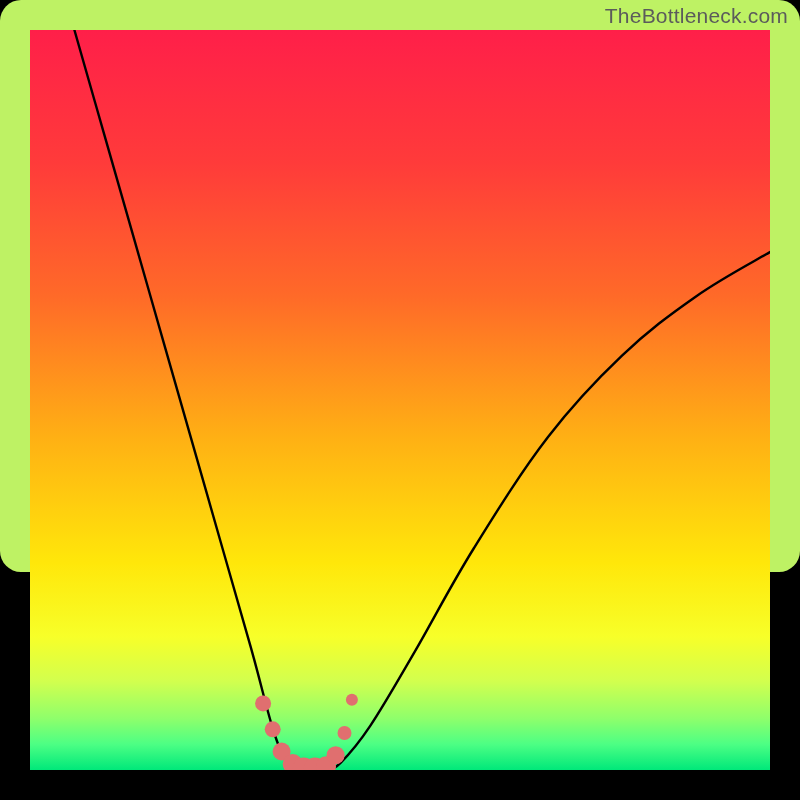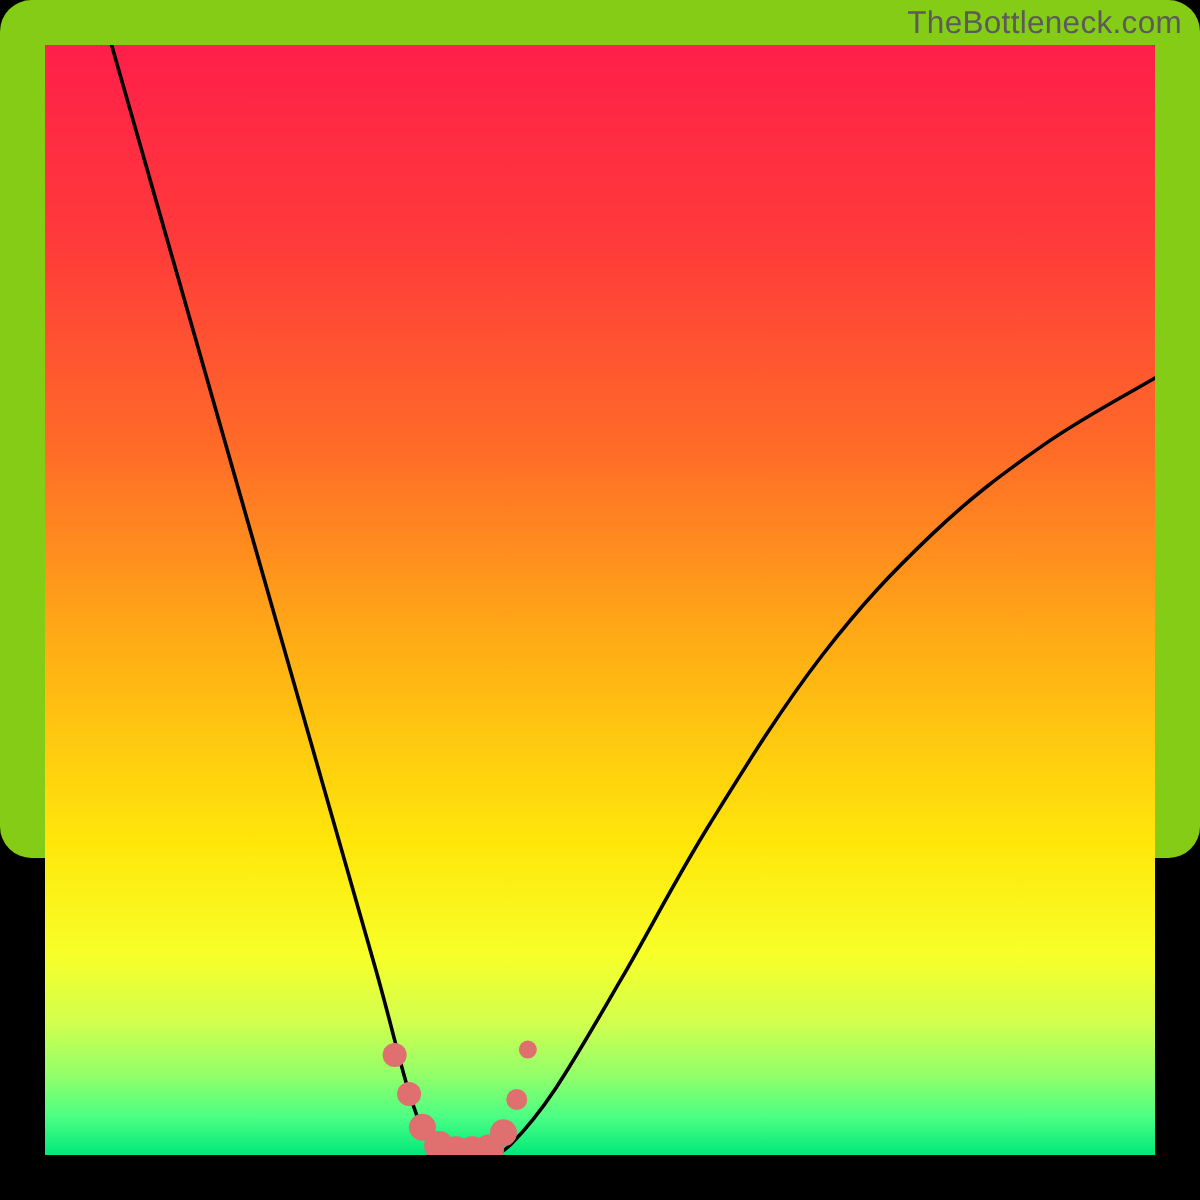--- a/index.html
+++ b/index.html
@@ -10,21 +10,21 @@
     background: #000;
     overflow: hidden;
     font-family: Arial, Helvetica, sans-serif;
   }
   .frame {
     position: absolute;
     left: 0;
     top: 0;
     width: 800px;
     height: 572px;
-    background: #84cc16;
+    background: #bef264;
     border-radius: 21px;
   }
   .plot {
     position: absolute;
     left: 30px;
     top: 30px;
     width: 740px;
     height: 740px;
     overflow: hidden;
   }

